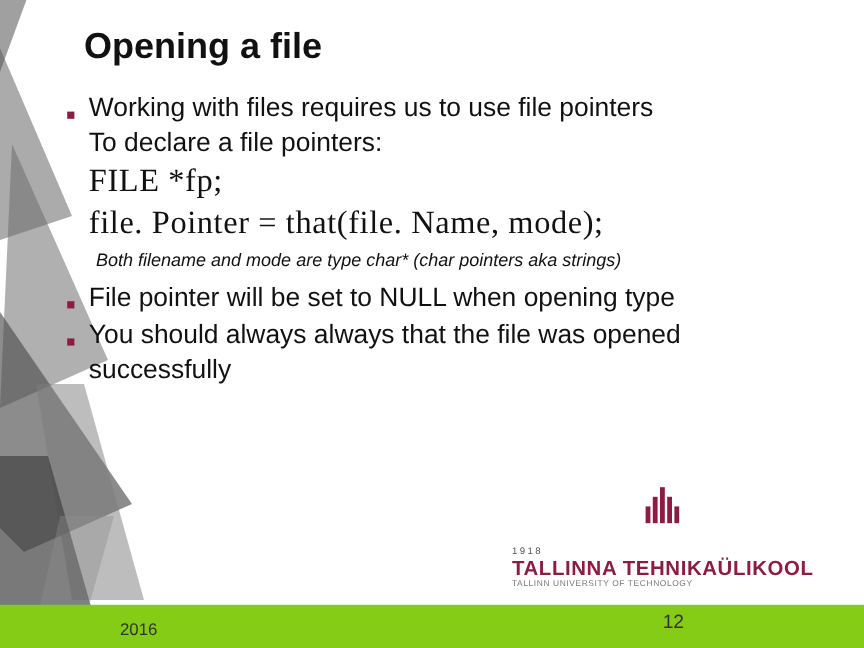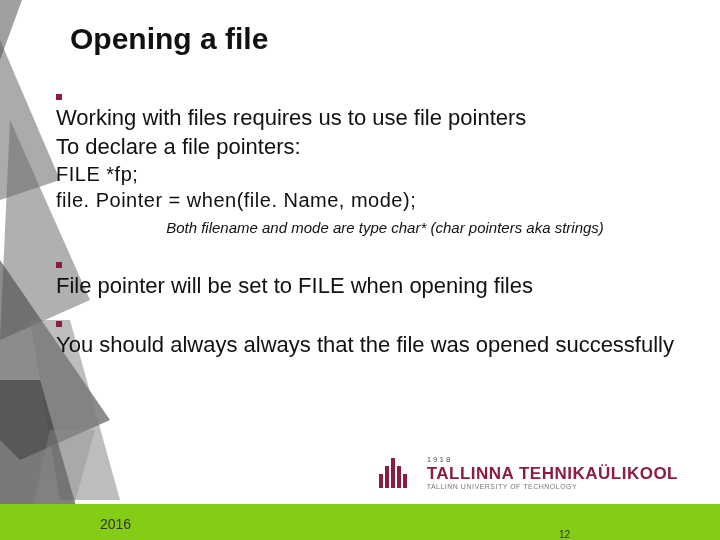--- a/index.html
+++ b/index.html
@@ -30,81 +30,80 @@
     margin-bottom: 20px;
     margin-left: 20px;
   }
   .body {
     padding-left: 6px;
   }
   .bullet-row {
     display: flex;
     align-items: flex-start;
     margin-bottom: 2px;
-    flex-direction: column;
   }
   .bullet {
     width: 18px;
     flex-shrink: 0;
     padding-top: 10px;
   }
   .sq {
     display: inline-block;
     width: 6px;
     height: 6px;
     background: #8b1d42;
   }
   .text-col {
     font-size: 22px;
     color: #111;
     line-height: 1.3;
   }
   .mono {
-    font-family: Liberation Sans, sans-serif;
-    font-size: 20px;
+    font-family: Liberation Serif, serif;
+    font-size: 27px;
     letter-spacing: 0.5px;
   }
   .note {
     font-size: 15px;
     font-style: italic;
     color: #111;
     margin: 6px 0 8px 24px;
-    text-align: center;
   }
   .footer {
     position: absolute;
     left: 0;
     bottom: 0;
     width: 720px;
     height: 36px;
     background: #84cc16;
     z-index: 2;
   }
   .footer-year {
     position: absolute;
     left: 100px;
     bottom: 8px;
     font-size: 14px;
     color: #333;
   }
   .footer-page {
     position: absolute;
     right: 150px;
-    bottom: 0;
-    font-size: 10px;
+    bottom: 12px;
+    font-size: 16px;
     color: #333;
   }
   .logo {
     position: absolute;
     right: 42px;
     bottom: 50px;
     z-index: 2;
     display: flex;
     align-items: center;
     gap: 20px;
+    flex-direction: column;
   }
   .logo-bars {
     display: flex;
     align-items: flex-end;
     gap: 2px;
     height: 30px;
   }
   .logo-bars span {
     display: block;
     width: 4px;
@@ -156,29 +155,29 @@
   <div class="title">Opening a file</div>
 
   <div class="body">
 
     <div class="bullet-row">
       <div class="bullet"><span class="sq"></span></div>
       <div class="text-col">
         <div>Working with files requires us to use file pointers</div>
         <div>To declare a file pointers:</div>
         <div class="mono">FILE *fp;</div>
-        <div class="mono">file. Pointer = when(file. Name, mode);</div>
+        <div class="mono">file. Pointer = that(file. Name, mode);</div>
       </div>
     </div>
 
     <div class="note">Both filename and mode are type char* (char pointers aka strings)</div>
 
     <div class="bullet-row">
       <div class="bullet"><span class="sq"></span></div>
-      <div class="text-col">File pointer will be set to FILE when opening files</div>
+      <div class="text-col">File pointer will be set to NULL when opening type</div>
     </div>
     <div class="bullet-row">
       <div class="bullet"><span class="sq"></span></div>
       <div class="text-col">You should always always that the file was opened successfully</div>
     </div>
 
   </div>
 </div>
 
 <div class="logo">

